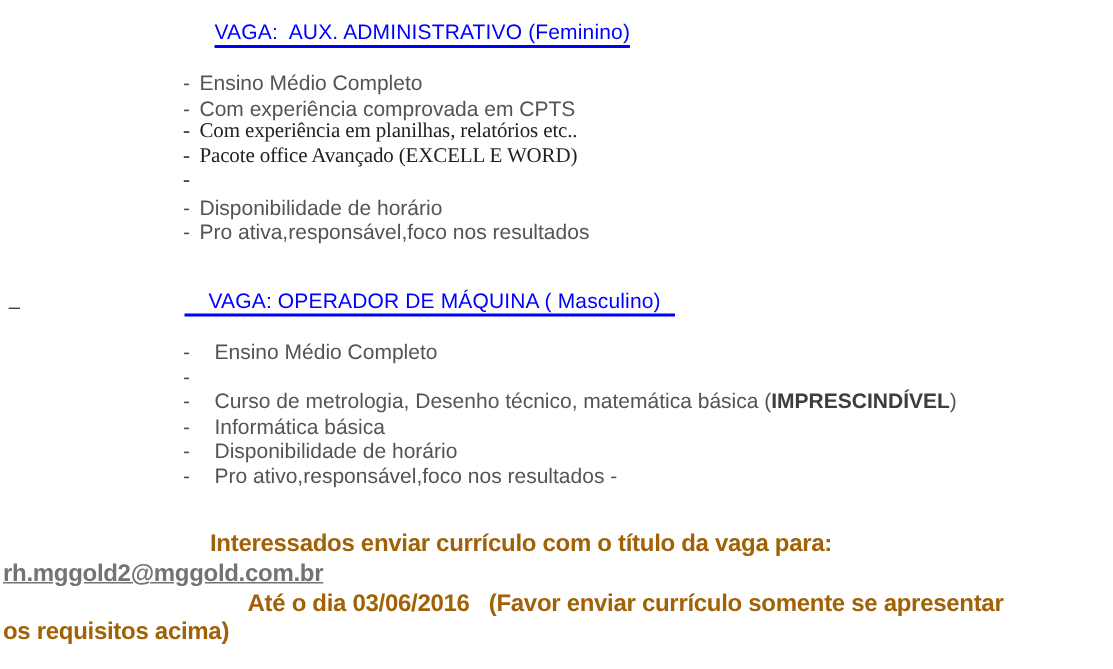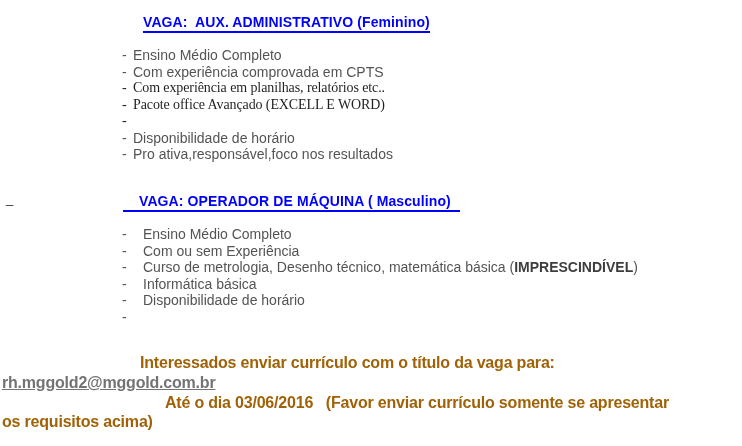--- a/index.html
+++ b/index.html
@@ -8,21 +8,21 @@
     background:#ffffff;
     font-family:"Liberation Sans", sans-serif;
     position:relative;
     overflow:hidden;
   }
   .abs { position:absolute; }
 
   
   .vtitle {
     display:inline-block;
-    font-weight:bold;
+    font-weight:normal;
     font-size:14px;
     line-height:16px;
     color:#0000ff;
     border-bottom:2px solid #0000ff;
     padding-bottom:1px;
     white-space:pre;
     letter-spacing:0.1px;
   }
   #title2-wrap .vtitle { padding-left:16px; padding-right:9px;text-align:center; }
 
@@ -104,36 +104,36 @@
   <span class="vtitle">VAGA: OPERADOR DE MÁQUINA ( Masculino)</span>
 </div>
 
 <div class="abs req-list second" style="left:122px; top:226px;">
   <div class="li">
     <span class="dash">-</span>
     <span>Ensino Médio Completo</span>
   </div>
   <div class="li">
     <span class="dash">-</span>
-    <span>Com ou sem Experiência</span>
   </div>
   <div class="li">
     <span class="dash">-</span>
     <span><span>Curso de metrologia, Desenho técnico, matemática básica (</span><span class="bold-seg">IMPRESCINDÍVEL</span><span>)</span></span>
   </div>
   <div class="li">
     <span class="dash">-</span>
     <span>Informática básica</span>
   </div>
   <div class="li">
     <span class="dash">-</span>
     <span>Disponibilidade de horário</span>
   </div>
   <div class="li">
     <span class="dash">-</span>
+    <span>Pro ativo,responsável,foco nos resultados -</span>
   </div>
 </div>
 
 <div class="abs footer-line" style="left:140px; top:353px;">Interessados enviar currículo com o título da vaga para:</div>
 
 <a class="abs email-link" style="left:2px; top:373px;">rh.mggold2@mggold.com.br</a>
 
 <div class="abs footer-line" style="left:165px; top:393px;">Até o dia 03/06/2016   (Favor enviar currículo somente se apresentar</div>
 
 <div class="abs footer-line" style="left:2px; top:412px;">os requisitos acima)</div>

